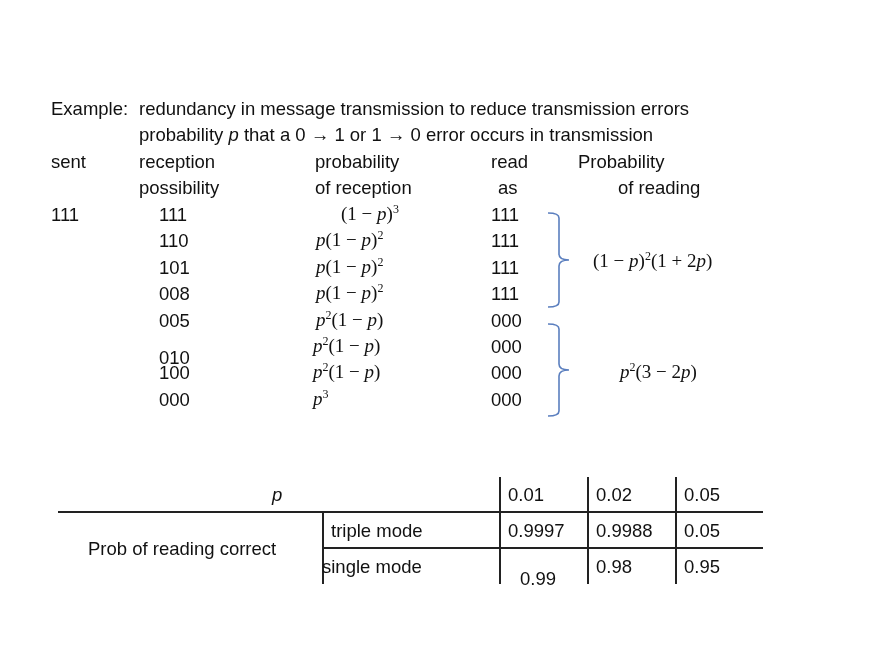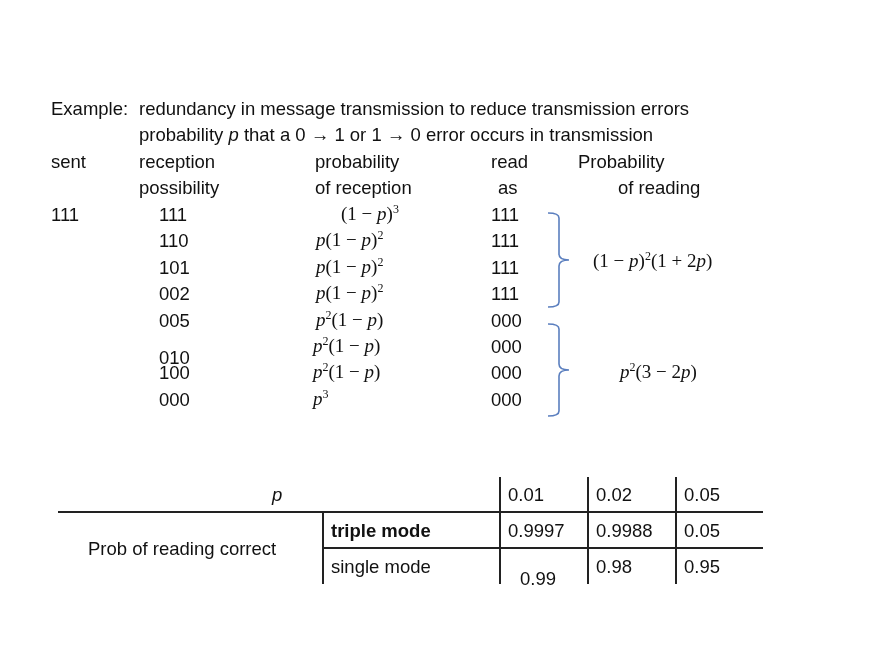--- a/index.html
+++ b/index.html
@@ -30,21 +30,21 @@
 <div class="t" style="left:498px; top:177px;">as</div>
 <div class="t" style="left:578px; top:151px;">Probability</div>
 <div class="t" style="left:578px; top:177px;margin-left:40px;">of reading</div>
 
 <div class="t" style="left:51px; top:204px;">111</div>
 
 <div>
   <div class="t" style="left:159px; top:204px;">111</div>
   <div class="t" style="left:159px; top:230px;">110</div>
   <div class="t" style="left:159px; top:257px;">101</div>
-  <div class="t" style="left:159px; top:283px;">002</div>
+  <div class="t" style="left:159px; top:283px;">008</div>
   <div class="t" style="left:159px; top:310px;">005</div>
   <div class="t" style="left:159px; top:347px;">010</div>
   <div class="t" style="left:159px; top:362px;text-align:center;">100</div>
   <div class="t" style="left:159px; top:389px;">000</div>
 </div>
 
 <div>
   <div class="m" style="left:313px; top:203px;margin-left:28px;">(1 − <i>p</i>)<sup>3</sup></div>
   <div class="m" style="left:316px; top:229px;"><i>p</i>(1 − <i>p</i>)<sup>2</sup></div>
   <div class="m" style="left:316px; top:256px;"><i>p</i>(1 − <i>p</i>)<sup>2</sup></div>
@@ -86,22 +86,22 @@
   <div class="vl" style="left:587px; top:477px; height:107px;"></div>
   <div class="vl" style="left:675px; top:477px; height:107px;"></div>
 
   <div class="tc" style="left:272px; top:484px; font-style:italic;">p</div>
   <div class="tc" style="left:508px; top:484px;">0.01</div>
   <div class="tc" style="left:596px; top:484px;">0.02</div>
   <div class="tc" style="left:684px; top:484px;">0.05</div>
 
   <div class="tc" style="left:88px; top:538px;">Prob of reading correct</div>
 
-  <div class="tc" style="left:331px; top:520px;font-weight:bold;">triple mode</div>
+  <div class="tc" style="left:331px; top:520px;">triple mode</div>
   <div class="tc" style="left:508px; top:520px;">0.9997</div>
   <div class="tc" style="left:596px; top:520px;">0.9988</div>
   <div class="tc" style="left:684px; top:520px;">0.05</div>
 
-  <div class="tc" style="left:331px; top:556px;text-align:center;">single mode</div>
+  <div class="tc" style="left:322px; top:556px;text-align:center;">single mode</div>
   <div class="tc" style="left:520px; top:556px;margin-top:12px;">0.99</div>
   <div class="tc" style="left:596px; top:556px;">0.98</div>
   <div class="tc" style="left:684px; top:556px;">0.95</div>
 </div>
 
 </body></html>

